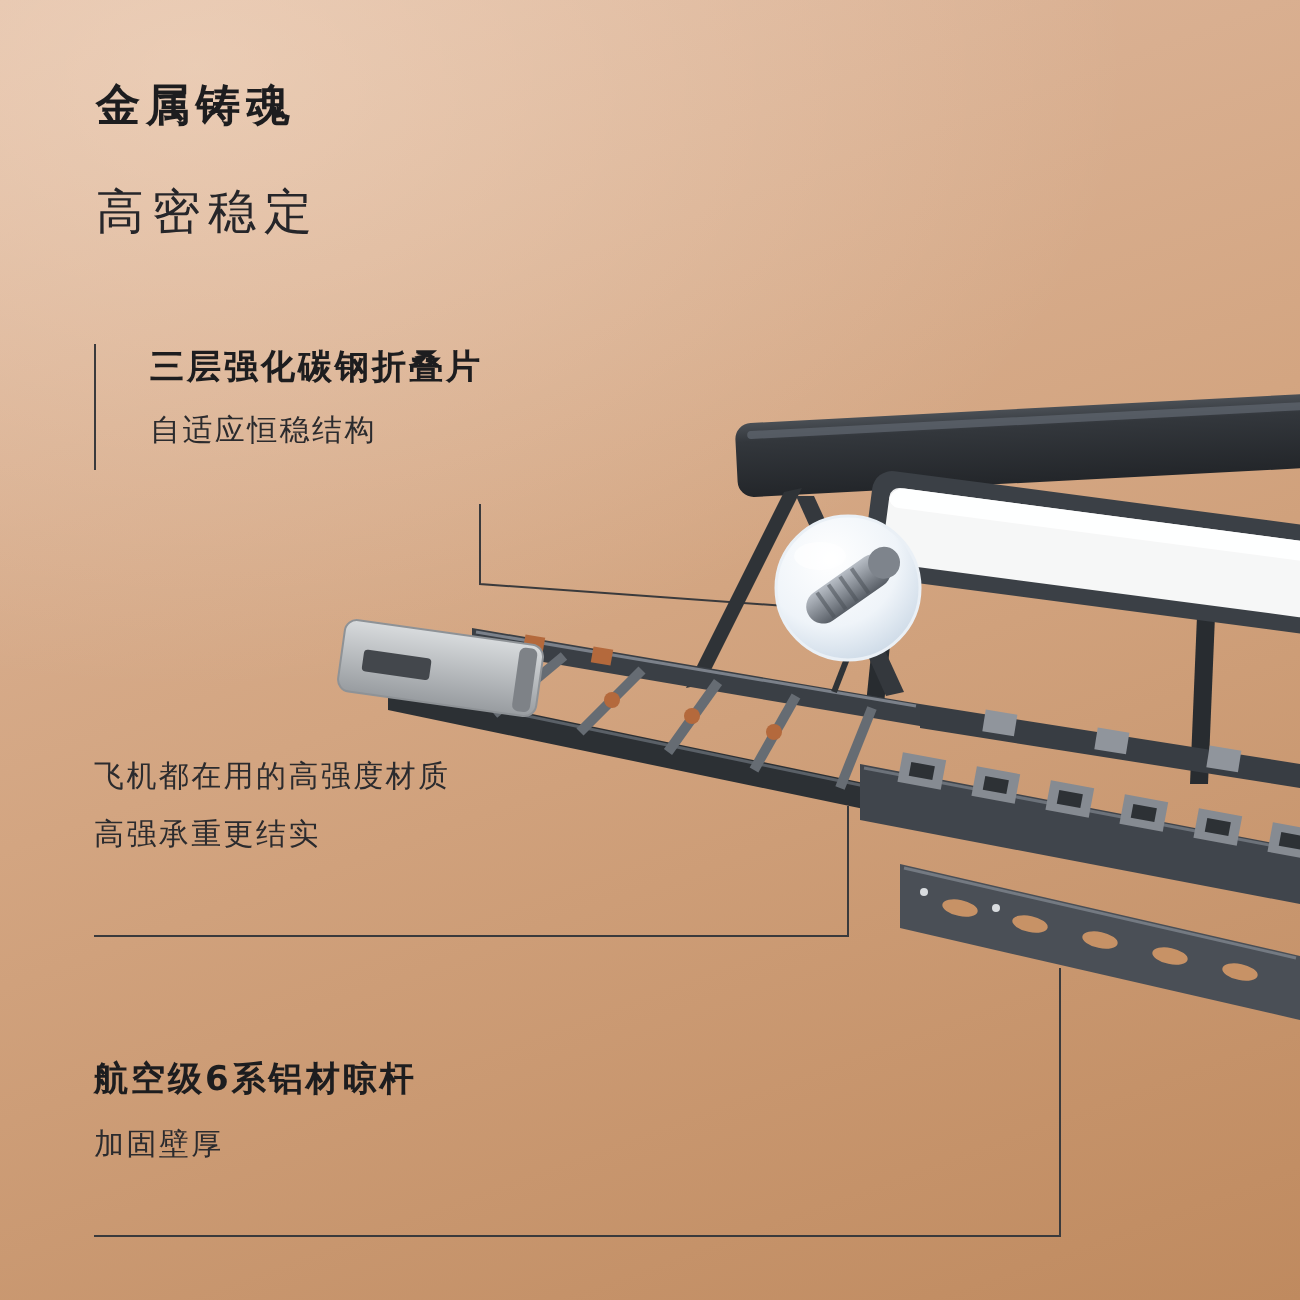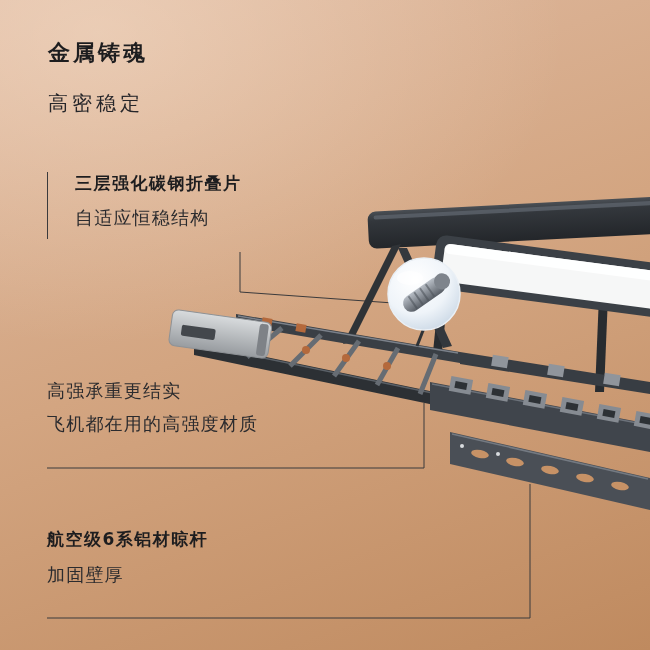--- a/index.html
+++ b/index.html
@@ -5,24 +5,24 @@
   html,body{margin:0;padding:0;}
   .canvas{
     position:relative;width:650px;height:650px;overflow:hidden;
     background:
       radial-gradient(120% 80% at 15% 5%, rgba(255,238,220,.38), rgba(255,238,220,0) 60%),
       linear-gradient(160deg,#e0bba2 0%,#d3a581 48%,#bf8a5f 100%);
     font-family:"DejaVu Sans","Liberation Sans",sans-serif;
     color:#1d1d1f;
   }
   .title{position:absolute;left:48px;top:38px;font-size:22px;font-weight:900;letter-spacing:3px;}
-  .subtitle{position:absolute;left:48px;top:90px;font-size:20px;letter-spacing:4px;color:#26262a;}
+  .subtitle{position:absolute;left:48px;top:90px;font-size:24px;letter-spacing:4px;color:#26262a;}
   .feature{position:absolute;max-width:300px;}
   .feature .fh{margin:0 0 11px;font-size:17px;font-weight:800;letter-spacing:1.5px;}
-  .feature .fl{margin:0 0 7px;font-size:18px;letter-spacing:1.2px;color:#2b2b2e;line-height:1.45;}
+  .feature .fl{margin:0 0 7px;font-size:15px;letter-spacing:1.2px;color:#2b2b2e;line-height:1.45;}
   .f1{left:47px;top:172px;border-left:1px solid #3a3a3c;padding-left:27px;font-family:Liberation Mono, monospace;}
   .f2{left:47px;top:378px;}
   .f3{left:47px;top:528px;}
   .scene{position:absolute;left:0;top:0;}
 </style>
 </head>
 <body>
 
 <div class="canvas">
 
@@ -171,22 +171,22 @@
       <ellipse cx="410" cy="278" rx="13" ry="7" fill="#ffffff" opacity="0.6"></ellipse>
     </g>
   </svg>
 
   <div class="feature f1">
     <div class="fh">三层强化碳钢折叠片</div>
     <div class="fl">自适应恒稳结构</div>
   </div>
 
   <div class="feature f2">
+    <div class="fl">飞机都在用的高强度材质</div>
     <div class="fl">高强承重更结实</div>
-    <div class="fl">飞机都在用的高强度材质</div>
   </div>
 
   <div class="feature f3">
     <div class="fh">航空级6系铝材晾杆</div>
     <div class="fl">加固壁厚</div>
   </div>
 
 </div>
 
 </body></html>

